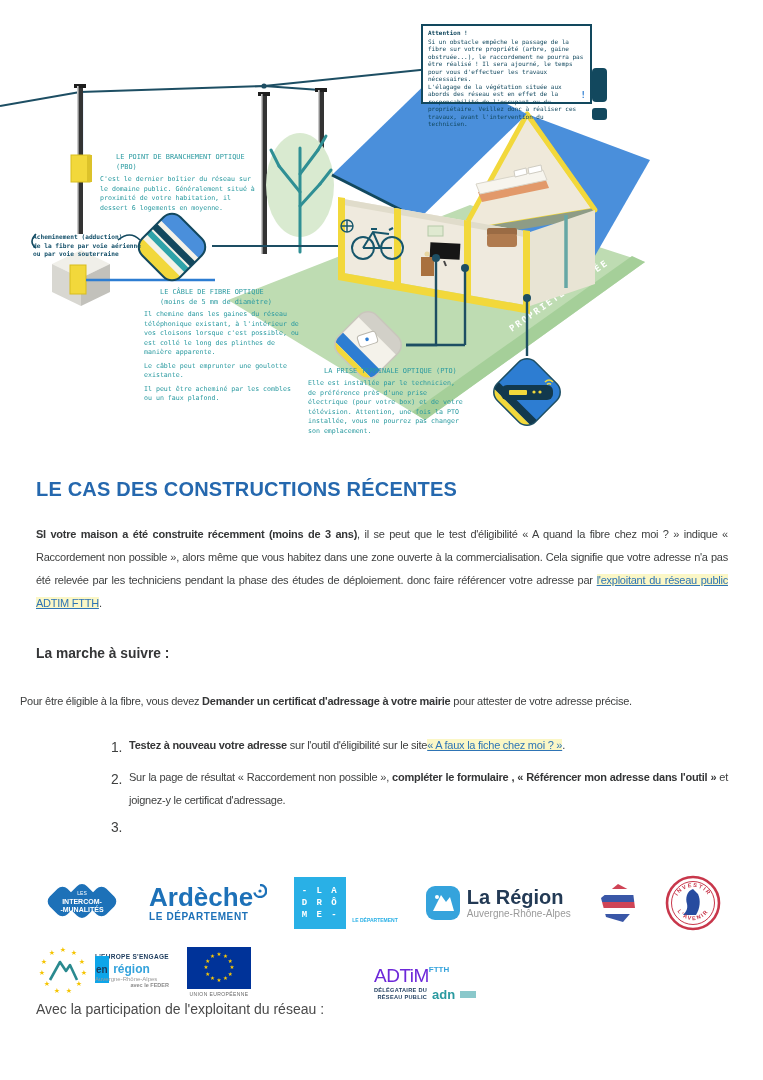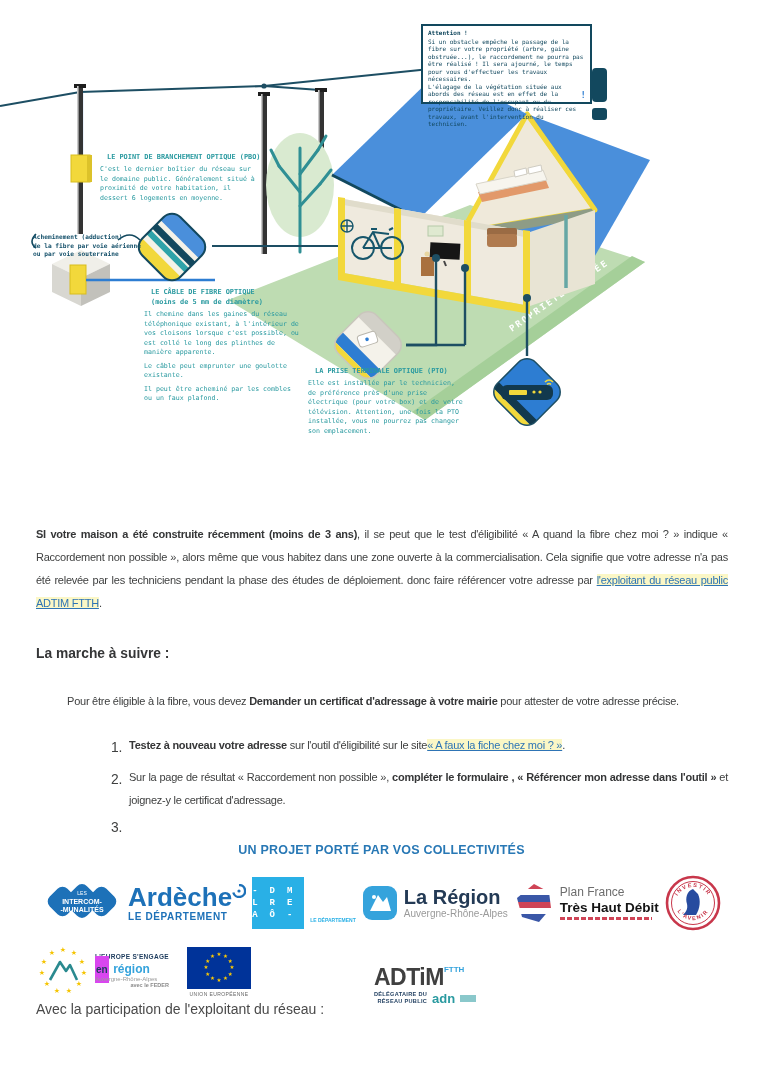--- a/index.html
+++ b/index.html
@@ -3,76 +3,76 @@
 <meta charset="utf-8">
 <style>
   html,body{margin:0;padding:0;background:#fff;}
   .page{position:relative;width:763px;height:1080px;background:#ffffff;overflow:hidden;
         font-family:"Liberation Sans",sans-serif;color:#3f4040;}
   
   .illu{position:absolute;left:0;top:0;width:763px;height:460px;}
   .illu svg.scene{position:absolute;left:0;top:0;}
   .iltxt{position:absolute;font-family:"DejaVu Sans Mono",monospace;color:#2a9aa0;
          font-size:6.6px;line-height:1.45;}
-  .iltxt h4{margin:0 0 3px 7px;font-size:6.9px;color:#2a9aa0;font-weight:bold;}
+  .iltxt h4{margin:0 0 3px 16px;font-size:6.9px;color:#2a9aa0;font-weight:normal;}
   .iltxt p{margin:0 0 4px 0;}
   .prelines{white-space:pre-line;}
   .attention{position:absolute;left:421px;top:24px;width:171px;height:80px;background:#fff;
              border:2.5px solid #12485e;box-sizing:border-box;padding:3px 5px;
              font-family:"DejaVu Sans Mono",monospace;font-size:6px;line-height:1.25;color:#12485e;}
   .attention .at-title{font-weight:bold;margin-bottom:1px;}
   .attention .mini-excl{position:absolute;right:4px;bottom:2px;color:#2d7dd2;font-weight:bold;
              font-size:9px;line-height:1;}
   .adduction{position:absolute;left:33px;top:233px;width:130px;color:#14506a;font-weight:bold;
              font-family:"DejaVu Sans Mono",monospace;font-size:6.2px;line-height:1.4;}
   
   .h1{position:absolute;left:36px;top:478px;width:700px;margin:0;font-size:20px;font-weight:bold;
       color:#2568ae;letter-spacing:.2px;}
   .body-txt{font-size:11px;letter-spacing:-.25px;line-height:2.08;color:#3f4040;text-align:justify;}
   .p1{position:absolute;left:36px;top:512px;width:692px;}
   b,.bld{font-weight:bold;color:#353637;}
   a.doclink{color:#2e74b5;text-decoration:underline;background:#fbf7c6;cursor:pointer;}
   .subhead{position:absolute;left:36px;top:646px;width:600px;font-size:13.8px;font-weight:bold;color:#353637;}
-  .p2{position:absolute;left:27px;top:679px;width:692px;text-align:center;}
+  .p2{position:absolute;left:20px;top:679px;width:692px;text-align:left;}
   .list{position:absolute;left:36px;top:734px;width:692px;}
   .litem{display:flex;margin-bottom:3px;}
   .litem .num{width:86px;text-align:right;padding-right:7px;flex:none;font-size:13.8px;
               letter-spacing:-.25px;line-height:2.08;color:#3f4040;}
   .litem .ltx{flex:1;}
   
   .foot-head{position:absolute;left:0;top:843px;width:763px;text-align:center;margin:0;
              font-size:12.5px;font-weight:bold;color:#2878b5;letter-spacing:.2px;}
   .logo-row1{position:absolute;left:42px;top:866px;width:679px;height:74px;display:flex;
              align-items:center;justify-content:space-between;}
   .logo{display:flex;align-items:center;gap:6px;}
   .ardeche-name{font-size:26px;font-weight:bold;color:#1d71b8;line-height:1;}
   .ardeche-sub{font-size:10px;font-weight:bold;color:#1d71b8;letter-spacing:.6px;margin-top:1px;}
-  .drome-sq{width:52px;height:52px;background:#29b0e6;color:#fff;display:flex;flex-direction:row;
+  .drome-sq{width:52px;height:52px;background:#29b0e6;color:#fff;display:flex;flex-direction:column;
             justify-content:center;align-items:center;font-family:"Liberation Mono",monospace;
             font-weight:bold;font-size:9px;line-height:1.35;letter-spacing:2px;}
   .drome-sub{font-size:5px;color:#29b0e6;font-weight:bold;align-self:flex-end;margin-bottom:6px;}
   .region-name{font-size:20px;font-weight:bold;color:#233a55;line-height:1.05;}
   .region-sub{font-size:10px;color:#9a9a9a;}
   .pf-l1{font-size:12px;color:#6d6d6d;line-height:1.15;}
   .pf-l2{font-size:13.5px;font-weight:bold;color:#141414;line-height:1.15;}
   .pf-bar{width:92px;height:3px;margin-top:2px;background:repeating-linear-gradient(90deg,#cf4456 0 5px,#fff 5px 7px);}
   .eur-block{position:absolute;left:36px;top:944px;display:flex;align-items:center;gap:5px;}
   .eur-txt{display:flex;flex-direction:column;}
   .eur-l1{font-size:6.5px;font-weight:bold;color:#1b3a5c;letter-spacing:.3px;}
   .eur-l2{line-height:1;}
-  .eur-en{font-size:10px;font-weight:bold;color:#1b3a5c;background:#d946ef;padding:8px 1px;}
+  .eur-en{font-size:10px;font-weight:bold;color:#1b3a5c;background:#0ea5e9;padding:8px 1px;}
   .eur-reg{font-size:12px;font-weight:bold;color:#35a3dc;}
   .eur-sub{font-size:6px;color:#9a9a9a;}
   .eur-sub2{font-size:5.5px;color:#8a8a8a;text-align:right;font-weight:bold;}
   .eu-block{position:absolute;left:186px;top:947px;width:66px;text-align:center;}
   .eu-flag{width:64px;height:42px;background:#003399;margin:0 auto;}
   .eu-cap{font-size:5px;color:#666;margin-top:2px;letter-spacing:.4px;}
   .adtim{position:absolute;left:374px;top:966px;}
   .adtim-top{line-height:1;}
-  .adtim-name{font-size:23px;font-weight:700;color:#404040;letter-spacing:-.5px;}
+  .adtim-name{font-size:19px;font-weight:400;color:#6d28d9;letter-spacing:-.5px;}
   .adtim-sup{font-size:8px;font-weight:bold;color:#35a3dc;vertical-align:top;}
   .adtim-bot{display:flex;align-items:center;gap:5px;margin-top:2px;text-align:right;}
   .adtim-del{font-size:5.6px;font-weight:bold;color:#1b3a5c;line-height:1.3;letter-spacing:.3px;}
   .adn{font-size:13px;font-weight:800;color:#2a9aa0;line-height:1;}
   .adn-tiny{width:16px;height:7px;background:#2a9aa0;opacity:.55;}
   .participation{position:absolute;left:36px;top:1001px;font-size:14px;color:#4a4a4a;}
 </style>
 </head>
 <body>
 
@@ -292,20 +292,21 @@
       <p>Il chemine dans les gaines du réseau téléphonique existant, à l'intérieur de vos cloisons lorsque c'est possible, ou est collé le long des plinthes de manière apparente.</p>
       <p>Le câble peut emprunter une goulotte existante.</p>
       <p>Il peut être acheminé par les combles ou un faux plafond.</p>
     </div>
     <div class="iltxt" style="left:308px;top:366px;width:158px;">
       <h4>LA PRISE TERMINALE OPTIQUE (PTO)</h4>
       <p>Elle est installée par le technicien, de préférence près d'une prise électrique (pour votre box) et de votre télévision. Attention, une fois la PTO installée, vous ne pourrez pas changer son emplacement.</p>
     </div>
   </div>
 
+  <h1 class="h1">LE CAS DES CONSTRUCTIONS RÉCENTES</h1>
 
   <p class="p1 body-txt"><b>SI votre maison a été construite récemment (moins de 3 ans)</b><span>, il se peut que le test d'éligibilité « A quand la fibre chez moi ? » indique « Raccordement non possible », alors même que vous habitez dans une zone ouverte à la commercialisation. Cela signifie que votre adresse n'a pas été relevée par les techniciens pendant la phase des études de déploiement. donc faire référencer votre adresse par </span><a class="doclink">l'exploitant du réseau public ADTIM FTTH</a><span>.</span></p>
 
   <div class="subhead">La marche à suivre :</div>
 
   <p class="p2 body-txt"><span>Pour être éligible à la fibre, vous devez </span><b>Demander un certificat d'adressage à votre mairie</b><span> pour attester de votre adresse précise.</span></p>
 
   <div class="list">
     <div class="litem">
       <span class="num">1.</span>
@@ -314,21 +315,20 @@
     <div class="litem">
       <span class="num">2.</span>
       <span class="ltx body-txt"><span>Sur la page de résultat « Raccordement non possible », </span><b>compléter le formulaire , « Référencer mon adresse dans l'outil »</b><span> et joignez-y le certificat d'adressage.</span></span>
     </div>
     <div class="litem">
       <span class="num">3.</span>
       <span class="ltx body-txt"></span>
     </div>
   </div>
 
-  <h2 class="foot-head">UN PROJET PORTÉ PAR VOS COLLECTIVITÉS</h2>
 
   <div class="logo-row1">
 
     <div class="logo">
       <svg width="80" height="58" viewBox="0 0 80 58">
         <g fill="#1d71b8">
           <rect x="8" y="15" width="25" height="25" rx="7" transform="rotate(45 20.5 27.5)"></rect>
           <rect x="26" y="13" width="28" height="28" rx="7" transform="rotate(45 40 27)"></rect>
           <rect x="47" y="15" width="25" height="25" rx="7" transform="rotate(45 59.5 27.5)"></rect>
         </g>
@@ -377,25 +377,20 @@
           </clipPath>
         <g clip-path="url(#frclip)">
           <rect x="0" y="0" width="40" height="7" fill="#cf4456"></rect>
           <rect x="0" y="7" width="40" height="6" fill="#ffffff"></rect>
           <rect x="0" y="13" width="40" height="7" fill="#3a57a7"></rect>
           <rect x="0" y="20" width="40" height="6" fill="#cf4456"></rect>
           <rect x="0" y="26" width="40" height="6" fill="#ffffff"></rect>
           <rect x="0" y="32" width="40" height="10" fill="#3a57a7"></rect>
         </g>
       </svg>
-      <div>
-        <div class="pf-l1">Plan France</div>
-        <div class="pf-l2">Très Haut Débit</div>
-        <div class="pf-bar"></div>
-      </div>
     </div>
 
     <svg width="56" height="56" viewBox="0 0 56 56">
       <circle cx="28" cy="28" r="26" fill="#ffffff" stroke="#c8374b" stroke-width="2.6"></circle>
       <circle cx="28" cy="28" r="21.5" fill="none" stroke="#c8374b" stroke-width="1"></circle>
       <path d="M28,14 C22,16 20,23 22,29 C23,34 21,37 18,40 L31,40 C35,34 36,25 33,19 Z" fill="#274b9f"></path>
       <defs>
         <path id="inv-top" d="M 10,30 A 18,18 0 0 1 46,30"></path>
         <path id="inv-bot" d="M 10,27 A 18,18 0 0 0 46,27"></path>
       </defs>

